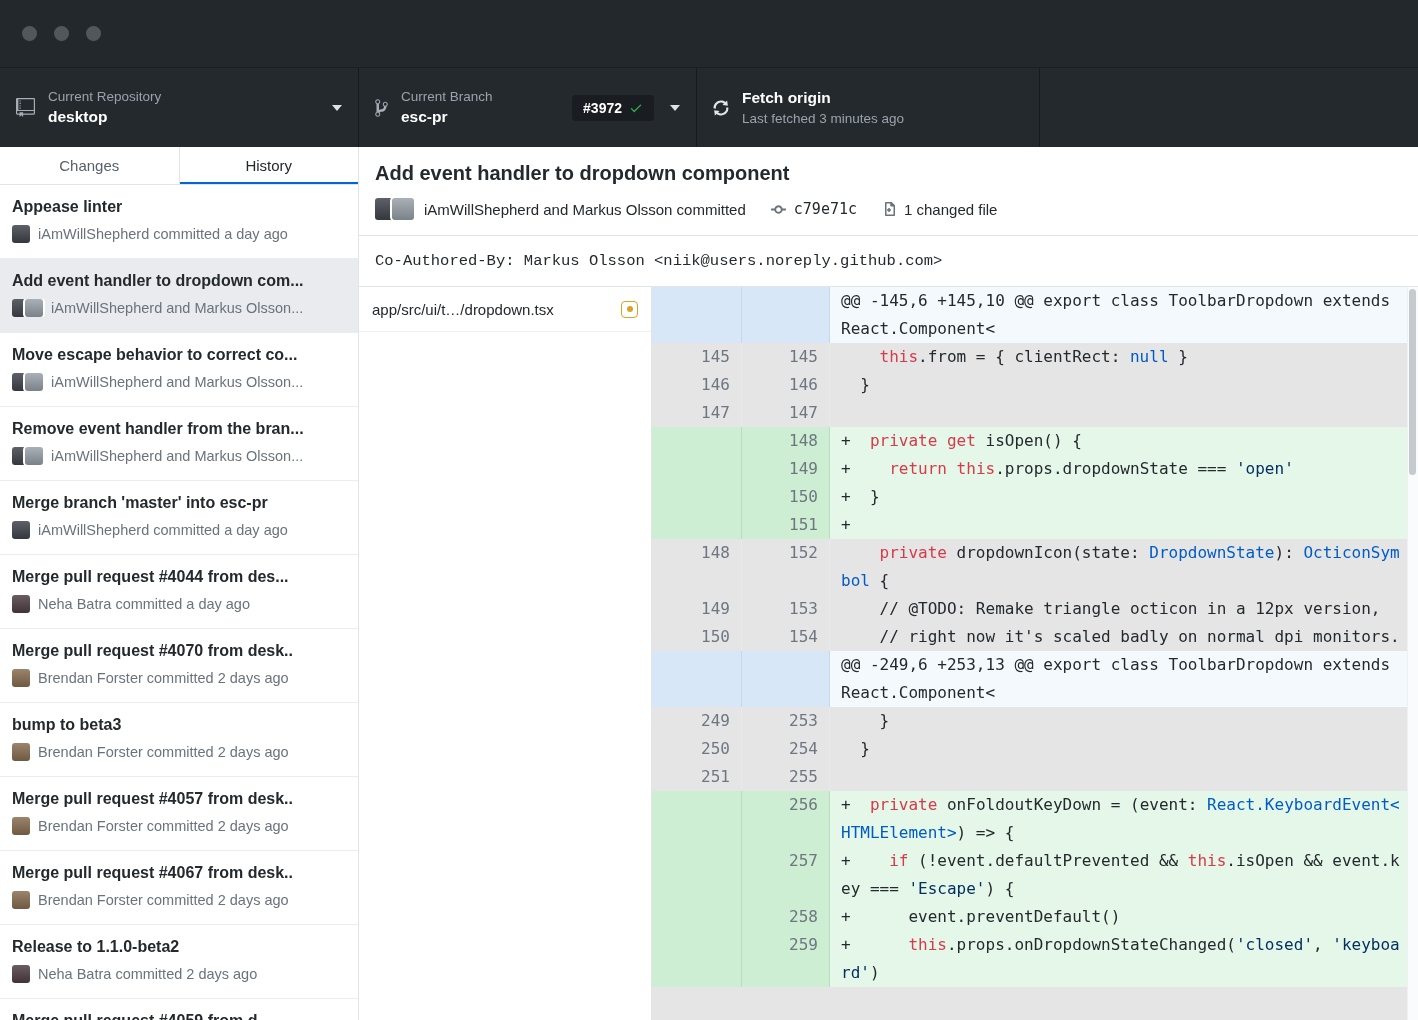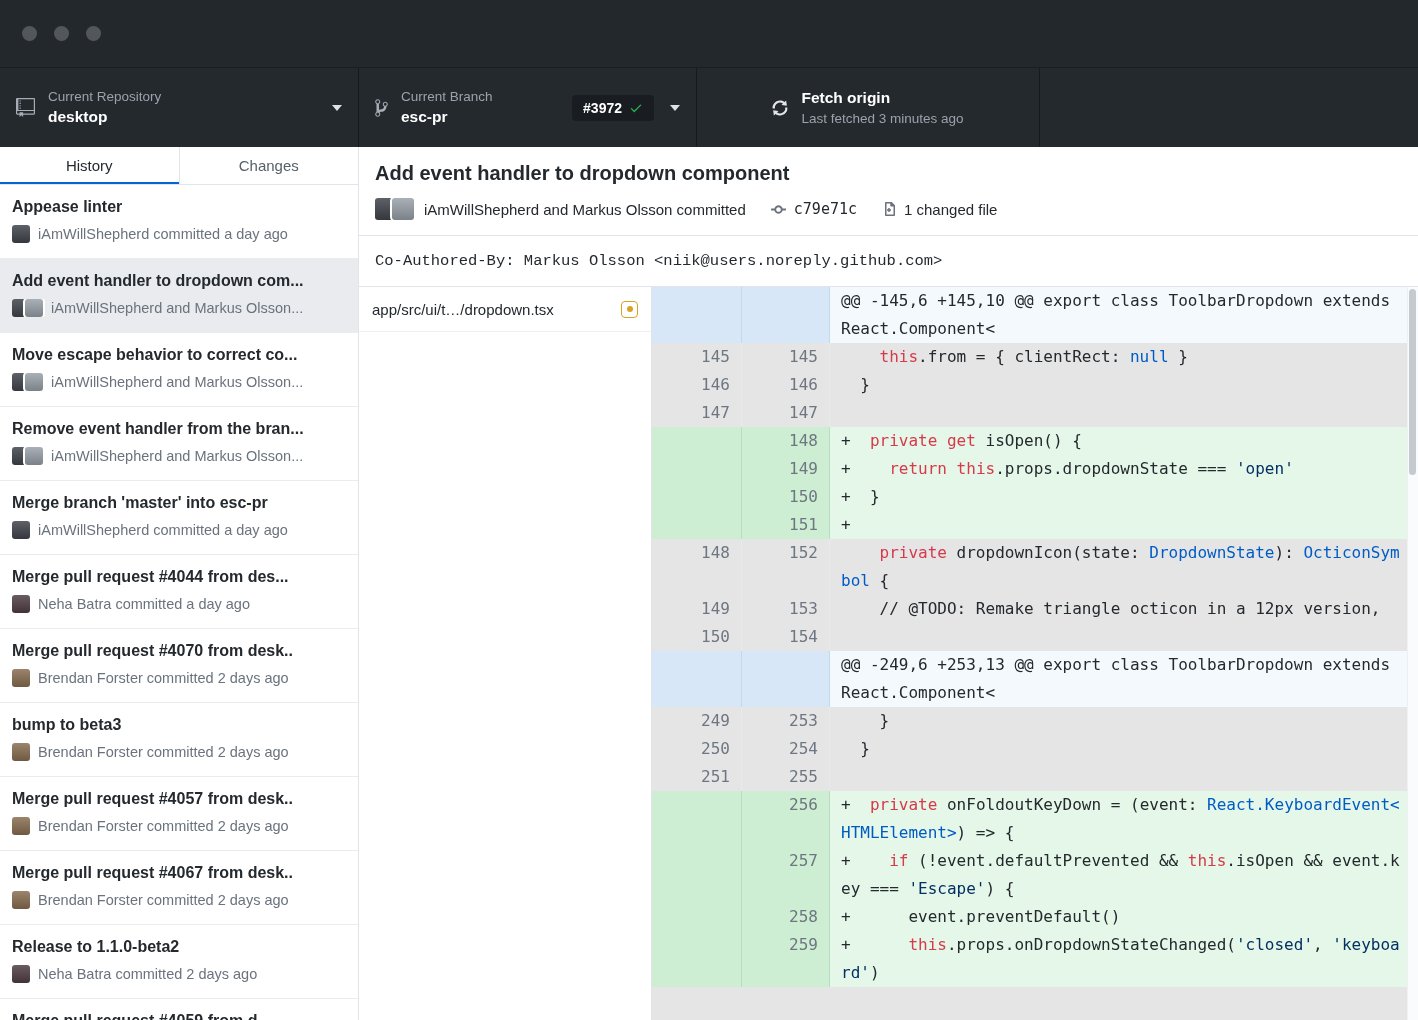--- a/index.html
+++ b/index.html
@@ -9,21 +9,21 @@
 
   
   .titlebar { height: 68px; flex: none; background: #23282d; border-bottom: 1px solid #1b1f23; display: flex; align-items: center; padding-left: 22px; gap: 17px; }
   .light { width: 15px; height: 15px; border-radius: 50%; background: #53575c; }
 
   
   .toolbar { height: 79px; flex: none; background: #24292e; display: flex; }
   .tb { display: flex; align-items: center; padding: 0 16px; border-right: 1px solid #17191d; }
   .tb-repo { width: 359px; }
   .tb-branch { width: 338px; }
-  .tb-fetch { width: 343px; justify-content: center; }
+  .tb-fetch { width: 343px; }
   .tb-spacer { flex: 1; }
   .tb-icon { flex: none; margin-right: 13px; display: flex; align-items: center; }
   .tb-text { display: flex; flex-direction: column; gap: 4px; min-width: 0; }
   .tb-label { font-size: 13.5px; color: #9aa2ab; }
   .tb-value { font-size: 15.5px; font-weight: 700; color: #fff; white-space: nowrap; }
   .chevron { margin-left: auto; flex: none; display: flex; }
   .branch-badge { margin-left: auto; margin-right: 16px; background: #191d21; border-radius: 4px; padding: 5px 11px; display: flex; align-items: center; gap: 7px; color: #fff; font-weight: 700; font-size: 14px; flex: none; }
 
   
   .content { flex: 1; display: flex; min-height: 0; }
@@ -144,25 +144,25 @@
       </span>
     </div>
 
     <div class="tb-spacer"></div>
   </div>
 
   <div class="content">
 
     <aside class="sidebar">
       <div class="tabs">
+        <div class="tab">
+          <span>Changes</span>
+        </div>
         <div class="tab active">
           <span>History</span>
-        </div>
-        <div class="tab">
-          <span>Changes</span>
         </div>
       </div>
       <div class="commit-list" id="commit-list">
           <div class="commit-item">
             <div class="ci-title">Appease linter</div>
             <div class="ci-meta">
               <span class="avatar-group">
                 <span class="avatar" style="background: linear-gradient(rgba(255, 255, 255, 0.15), rgba(0, 0, 0, 0.2)), rgb(65, 70, 77);"></span>
               </span>
               <span>iAmWillShepherd committed a day ago</span>
@@ -349,20 +349,21 @@
               <span class="code"><span class="p">    </span><span class="k">private</span><span class="p"> dropdownIcon(state: </span><span class="c">DropdownState</span><span class="p">): </span><span class="c">OcticonSymbol</span><span class="p"> {</span></span>
             </div>
             <div class="drow context">
               <span class="gut old">149</span>
               <span class="gut new">153</span>
               <span class="code"><span class="p">    // @TODO: Remake triangle octicon in a 12px version,</span></span>
             </div>
             <div class="drow context">
               <span class="gut old">150</span>
               <span class="gut new">154</span>
+              <span class="code"><span class="p">    // right now it's scaled badly on normal dpi monitors.</span></span>
             </div>
             <div class="drow hunk">
               <span class="gut old"></span>
               <span class="gut new"></span>
               <span class="code"><span class="h">@@ -249,6 +253,13 @@ export class ToolbarDropdown extends React.Component&lt;</span></span>
             </div>
             <div class="drow context">
               <span class="gut old">249</span>
               <span class="gut new">253</span>
               <span class="code"><span class="p">    }</span></span>

